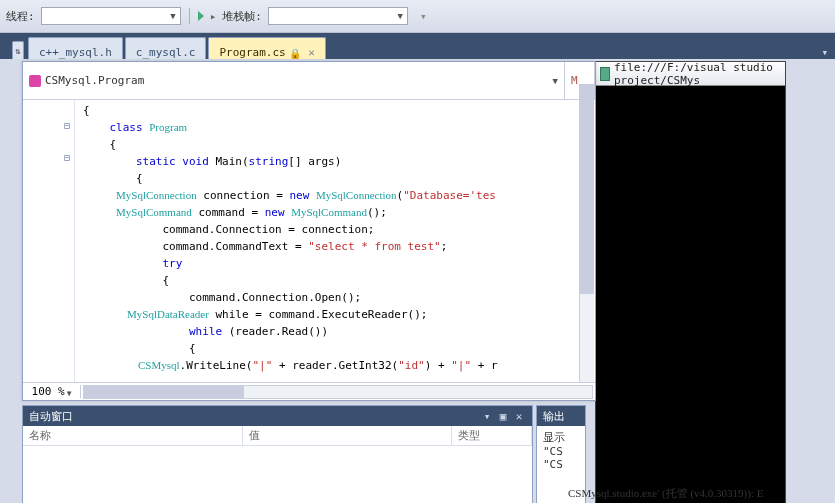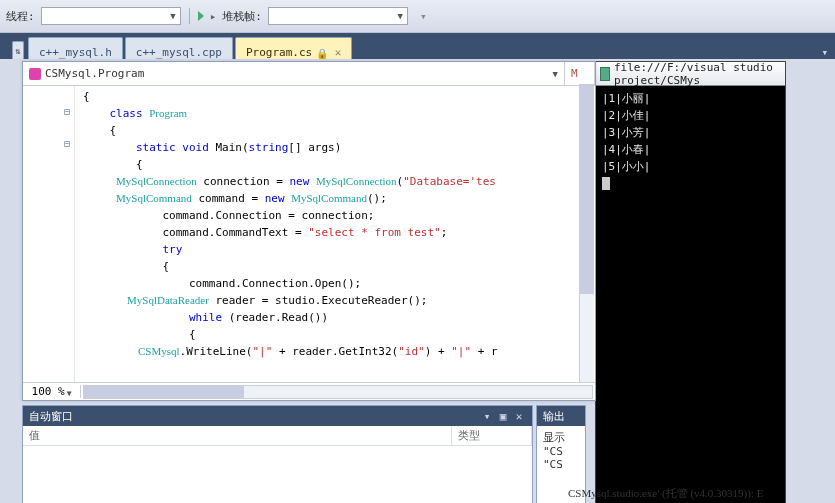--- a/index.html
+++ b/index.html
@@ -15,21 +15,21 @@
 .pin { width:12px; height:18px; margin-right:2px; background:#dce4f0; border:1px solid #8fa0c0; border-bottom:none; border-radius:2px 2px 0 0; display:flex; align-items:center; justify-content:center; color:#445; font-size:9px; }
 .tab { height:22px; padding:0 10px; background:#dce4f0; color:#3b506e; display:flex; align-items:flex-end; border-radius:2px 2px 0 0; border:1px solid #8fa0c0; border-bottom:none; cursor:pointer; }
 .tab.active { background:#fff2ba; color:#3b2d00; }
 .lock { font-size:10px; margin-left:4px; color:#7a6; }
 .close-x { margin-left:6px; color:#888; }
 .tab-ov { margin-left:auto; margin-right:4px; color:#cbd6ea; display:flex; gap:3px; align-items:center; }
 .tab-ov span { padding:0 3px; }
 .work { display:flex; height:449px; }
 .left { width:598px; display:flex; flex-direction:column; }
 .editor-wrap { border:1px solid #8fa0c0; margin:2px 2px 0 22px; background:#fff; height:340px; display:flex; flex-direction:column; box-shadow:0 0 3px rgba(0,0,0,.15);}
-.combo-row { height:24px; border-bottom:1px solid #c8cee0; display:flex; align-items:flex-end; }
+.combo-row { height:38px; border-bottom:1px solid #c8cee0; display:flex; align-items:flex-end; }
 .combo { flex:1; padding:0 6px; display:flex; align-items:center; gap:4px; color:#333; height:100%; border-right:1px solid #c8cee0;}
 .combo .ico { width:12px; height:12px; display:inline-block; background:#d4a; border-radius:2px; }
 .combo .chev { margin-left:auto; font-size:9px; color:#555; }
 .combo.r { flex:0 0 30px; color:#a55; }
 .code-area { display:flex; flex:1; overflow:hidden; }
 .gutter { width:52px; background:#fff; border-right:1px solid #e0e5ef; padding-top:4px; }
 .gutter .fold { height:16px; display:flex; justify-content:flex-end; padding-right:4px; color:#7a8aaa; font-size:10px;}
 .code { flex:1; padding:2px 0 0 8px; font-family:Consolas,monospace; font-size:13px; line-height:16px; white-space:pre; overflow:hidden; position:relative; }
 .kw { color:#0000d0; }
 .typ { color:#20a0a0;font-family:Liberation Serif, serif; }
@@ -78,21 +78,21 @@
     </div>
   <span style="margin-left:6px;color:#888">▾</span>
 </div>
 
 <div class="tabs-bar">
   <div class="pin">⇅</div>
   <div class="tab">
       <span>c++_mysql.h</span>
     </div>
   <div class="tab">
-      <span>c++_mysql.cpp</span>
+      <span>c_mysql.c</span>
     </div>
   <div class="tab active">
       <span>Program.cs</span>
       <span class="lock">🔒</span>
       <span class="close-x">✕</span>
     </div>
   <div class="tab-ov">
       <span>▾</span>
     </div>
 </div>
@@ -122,21 +122,21 @@
 <span>    {</span>
 <span class="kw">        static void </span><span>Main(</span><span class="kw">string</span><span>[] args)</span>
 <span>        {</span>
 <span class="typ">            MySqlConnection</span><span> connection = </span><span class="kw">new </span><span class="typ">MySqlConnection</span><span>(</span><span class="str">"Database='tes</span>
 <span class="typ">            MySqlCommand</span><span> command = </span><span class="kw">new </span><span class="typ">MySqlCommand</span><span>();</span>
 <span>            command.Connection = connection;</span>
 <span>            command.CommandText = </span><span class="str">"select * from test"</span><span>;</span>
 <span class="kw">            try</span>
 <span>            {</span>
 <span>                command.Connection.Open();</span>
-<span class="typ">                MySqlDataReader</span><span> reader = studio.ExecuteReader();</span>
+<span class="typ">                MySqlDataReader</span><span> while = command.ExecuteReader();</span>
 <span class="kw">                while</span><span> (reader.Read())</span>
 <span>                {</span>
 <span class="typ">                    CSMysql</span><span>.WriteLine(</span><span class="str">"|"</span><span> + reader.GetInt32(</span><span class="str">"id"</span><span>) + </span><span class="str">"|"</span><span> + r</span></div>
       </div>
       <div class="vscroll">
           <div class="thumb"></div>
         </div>
       <div class="bot-row">
         <div class="zoom">
             <span>100 %</span>
@@ -152,20 +152,21 @@
       <div class="panel auto">
         <div class="panel-hdr">
             <span>自动窗口</span>
           <div class="rt">
               <span>▾</span>
               <span>▣</span>
               <span>✕</span>
             </div>
         </div>
         <div class="cols">
+          <div class="c1">名称</div>
           <div class="c2">值</div>
           <div class="c3">类型</div>
         </div>
       </div>
       <div class="panel out">
         <div class="panel-hdr">
             <span>输出</span>
           </div>
         <div class="out-body">
           <div>显示</div>
@@ -174,22 +175,16 @@
         </div>
       </div>
     </div>
   </div>
 
   <div class="console">
     <div class="console-title">
       <span class="ci"></span>
       <span>file:///F:/visual studio project/CSMys</span>
     </div>
-    <div class="term"><span>|1|小丽|</span>
-<span>|2|小佳|</span>
-<span>|3|小芳|</span>
-<span>|4|小春|</span>
-<span>|5|小小|</span>
-<span class="cur"></span></div>
   </div>
 </div>
 
 <div style="position:absolute;bottom:2px;left:568px;font-family:Consolas;font-size:11px;color:#333">CSMysql.studio.exe' (托管 (v4.0.30319)): E</div>
 
 </body></html>

